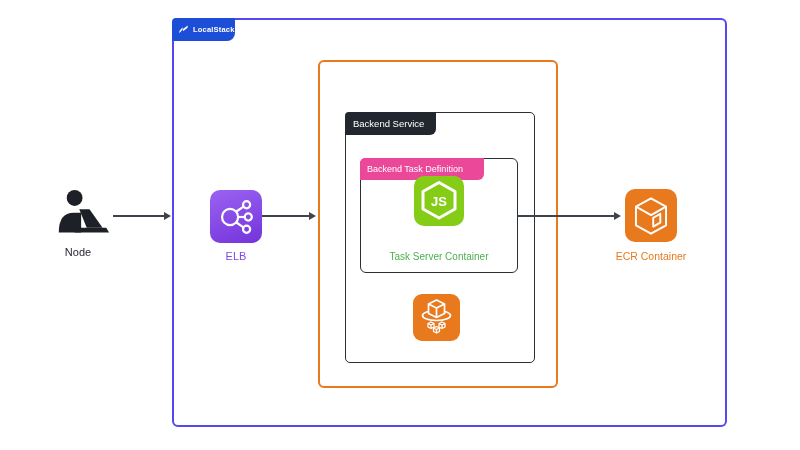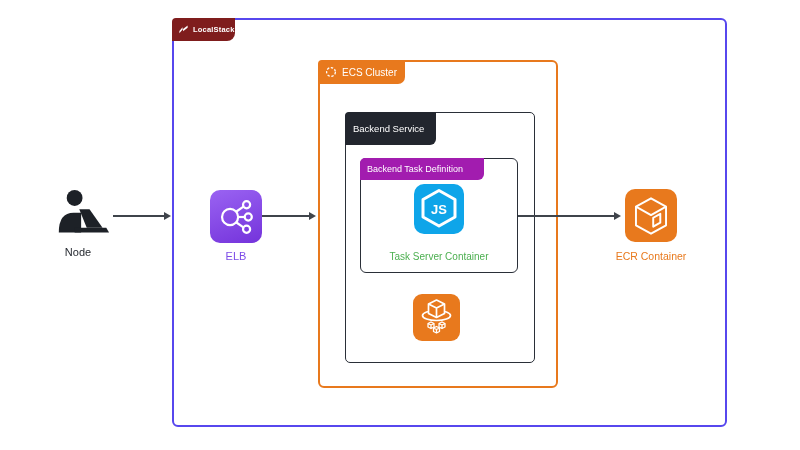--- a/index.html
+++ b/index.html
@@ -4,42 +4,42 @@
 <style>
   html,body{margin:0;padding:0;background:#fff;}
   .canvas{
     position:relative;width:800px;height:450px;background:#fff;overflow:hidden;
     font-family:"Liberation Sans", sans-serif;
   }
   .abs{position:absolute;box-sizing:border-box;}
 
   
   .ls-box{left:172px;top:18px;width:555px;height:409px;border:2px solid #5747EE;border-radius:6px;z-index:1;}
-  .ls-tab{left:172px;top:18px;width:63px;height:23px;background:#7f1d1d;border-radius:4px 0 8px 0;
+  .ls-tab{left:172px;top:18px;width:63px;height:23px;background:#1d4ed8;border-radius:4px 0 8px 0;
           display:flex;align-items:center;gap:4px;padding-left:6px;z-index:6;}
   .ls-tab span{color:#fff;font-size:7.5px;font-weight:bold;letter-spacing:.2px;}
 
   .ecs-box{left:318px;top:60px;width:240px;height:328px;border:2px solid #E8791D;border-radius:6px;z-index:2;background:#fff;}
   .ecs-tab{left:318px;top:60px;width:87px;height:24px;background:#E8791D;border-radius:4px 0 7px 0;
            display:flex;align-items:center;gap:5px;padding-left:7px;z-index:6;}
   .ecs-tab span{color:#fff;font-size:10px;}
 
   .bs-box{left:345px;top:112px;width:190px;height:251px;border:1.5px solid #2A2F38;border-radius:5px;z-index:3;background:#fff;}
-  .bs-tab{left:345px;top:112px;width:91px;height:33px;background:#22262E;border-radius:4px 0 6px 0;
+  .bs-tab{left:345px;top:112px;width:91px;height:23px;background:#22262E;border-radius:4px 0 6px 0;
           display:flex;align-items:center;padding-left:8px;z-index:6;text-align:center;}
   .bs-tab span{color:#fff;font-size:9.5px;}
 
   .td-box{left:360px;top:158px;width:158px;height:115px;border:1.5px solid #2A2F38;border-radius:6px;z-index:4;background:#fff;}
-  .td-tab{left:360px;top:158px;width:124px;height:22px;background:#a21caf;border-radius:5px 0 6px 0;
+  .td-tab{left:360px;top:158px;width:124px;height:22px;background:#ec4899;border-radius:5px 0 6px 0;
           display:flex;align-items:center;padding-left:7px;z-index:6;}
   .td-tab span{color:#fff;font-size:9px;white-space:nowrap;}
 
   
   .icon-card{border-radius:10px;display:flex;align-items:center;justify-content:center;z-index:7;}
-  .node-card{left:414px;top:184px;width:50px;height:50px;background:#0ea5e9;}
+  .node-card{left:414px;top:176px;width:50px;height:50px;background:#84cc16;}
   .ecs-card{left:413px;top:294px;width:47px;height:47px;background:#E8791D;border-radius:9px;}
   .elb-card{left:210px;top:190px;width:52px;height:53px;background:linear-gradient(160deg,#9A63F2,#7433DB);}
   .ecr-card{left:625px;top:189px;width:52px;height:53px;background:#E8791D;}
   .user-wrap{left:56px;top:188px;width:54px;height:46px;z-index:7;}
 
   
   .node-label{left:360px;top:251px;width:158px;text-align:center;color:#4CAF50;font-size:10px;z-index:7;}
   .elb-label{left:184px;top:250px;width:104px;text-align:center;color:#7C4BE8;font-size:11px;z-index:7;}
   .ecr-label{left:595px;top:250px;width:112px;text-align:center;color:#E8791D;font-size:10.5px;z-index:7;}
   .user-label{left:40px;top:246px;width:76px;text-align:center;color:#262A31;font-size:11px;z-index:7;}
@@ -60,26 +60,20 @@
   <div class="abs ls-box"></div>
   <div class="abs ls-tab">
     <svg width="11" height="11" viewBox="0 0 12 12">
       <path d="M1.5 7.5 L5 3.5 V6 L1.5 10 Z" fill="#fff"></path>
       <path d="M5.5 5.5 L10.5 1.5 V4 L5.5 8 Z" fill="#fff"></path>
     </svg>
     <span>LocalStack</span>
   </div>
 
   <div class="abs ecs-box"></div>
-  <div class="abs ecs-tab">
-    <svg width="12" height="12" viewBox="0 0 12 12">
-      <circle cx="6" cy="6" r="4.4" fill="none" stroke="#fff" stroke-width="1.3" stroke-dasharray="2.4 1.6"></circle>
-    </svg>
-    <span>ECS Cluster</span>
-  </div>
 
   <div class="abs bs-box"></div>
   <div class="abs bs-tab">
     <span>Backend Service</span>
   </div>
 
   <div class="abs td-box"></div>
   <div class="abs td-tab">
     <span>Backend Task Definition</span>
   </div>

